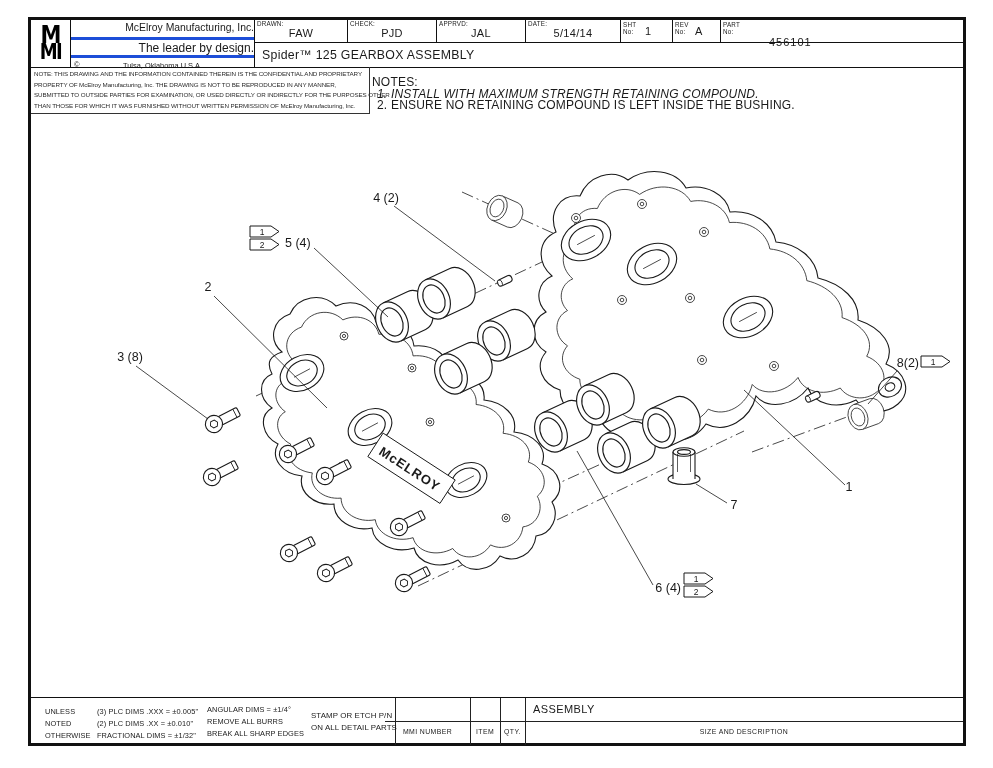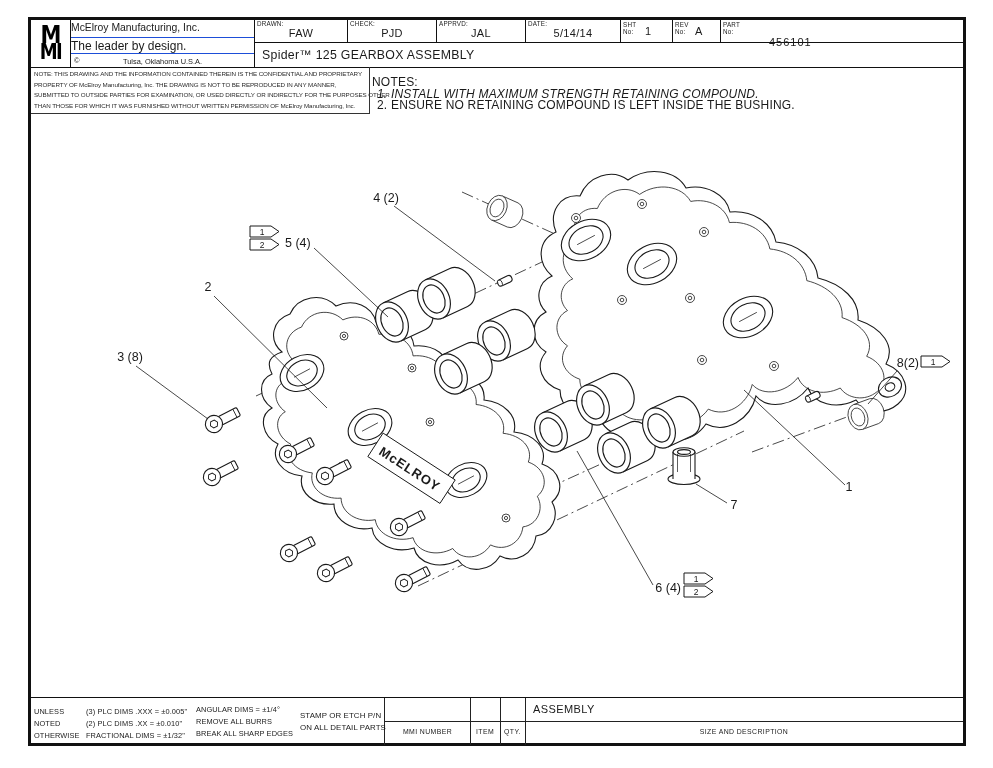--- a/index.html
+++ b/index.html
@@ -12,21 +12,21 @@
   .cell-label{font-size:6.3px;letter-spacing:.2px;white-space:pre-line;line-height:6.8px;color:#222;}
   .cell-value{font-size:11px;letter-spacing:.3px;}
   .conf-line{font-size:6.25px;line-height:10.6px;white-space:nowrap;letter-spacing:-0.1px;color:#2a2a2a;}
   .note-item{font-size:12px;line-height:11.5px;letter-spacing:.2px;white-space:nowrap;}
   .tol{font-size:7.4px;line-height:12px;white-space:nowrap;letter-spacing:.1px;}
   .pl-head{font-size:6.9px;letter-spacing:.4px;text-align:center;}
   .logo{font-family:"DejaVu Sans",sans-serif;font-weight:900;line-height:.78;
         transform:scaleY(1.18);transform-origin:center;color:#000;text-align:center;}
   .logo .l1{font-size:21px;letter-spacing:-1px;}
   .logo .l2{font-size:18px;letter-spacing:-1.5px;}
-  .company-line{border-bottom:1px solid #1d4ed8;text-align:left;}
+  .company-line{border-bottom:3px solid #1d4ed8;text-align:right;}
   svg text{fill:#1a1a1a;stroke:none;font-family:"Liberation Sans",sans-serif;}
 </style>
 </head>
 <body>
 
 <div class="abs frame" style="left:28px;top:17px;width:938px;height:729px;"></div>
 
 <div class="abs" style="left:31px;top:20px;width:40px;height:47px;border-right:1.5px solid #111;display:flex;align-items:center;justify-content:center;">
   <div class="logo">
     <div class="l1">M</div>
@@ -286,21 +286,21 @@
       <text x="12" y="8.7" font-size="8.5" text-anchor="middle">2</text>
   </g>
   <g transform="translate(921,356)">
     <use href="#flagShape"></use>
       <text x="12" y="8.7" font-size="8.5" text-anchor="middle">1</text>
   </g>
 </svg>
 
 <div class="abs hline" style="left:31px;top:697px;width:932px;"></div>
 
-<div class="abs" style="left:31px;top:698px;width:354px;height:47px;border-right:1px solid #222;">
+<div class="abs" style="left:42px;top:698px;width:354px;height:47px;border-right:1px solid #222;">
   <div class="abs" style="left:3px;top:8px;">
     <div class="tol">UNLESS</div>
     <div class="tol">NOTED</div>
     <div class="tol">OTHERWISE</div>
   </div>
   <div class="abs" style="left:55px;top:8px;">
     <div class="tol">(3) PLC DIMS .XXX = ±0.005"</div>
     <div class="tol">(2) PLC DIMS .XX = ±0.010"</div>
     <div class="tol">FRACTIONAL DIMS = ±1/32"</div>
   </div>

